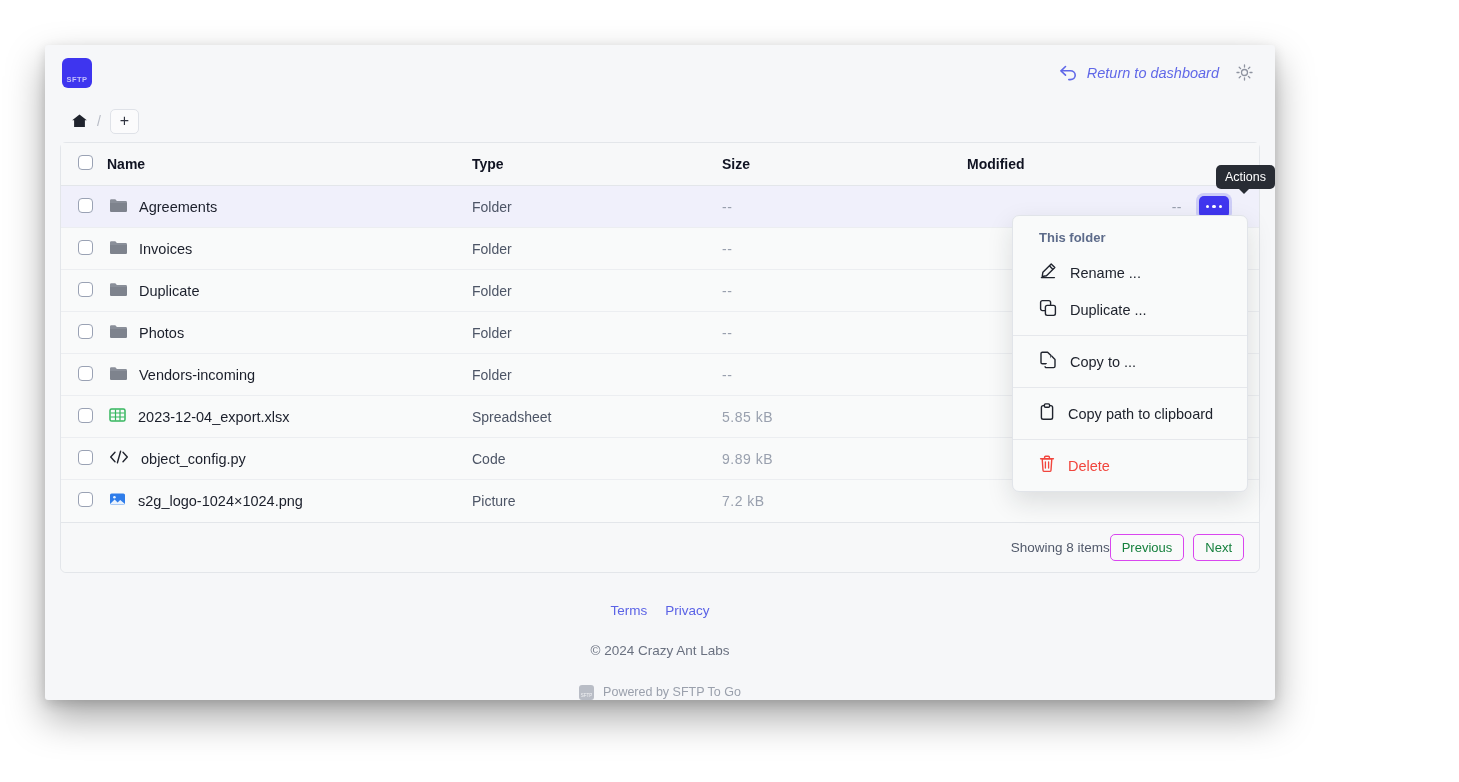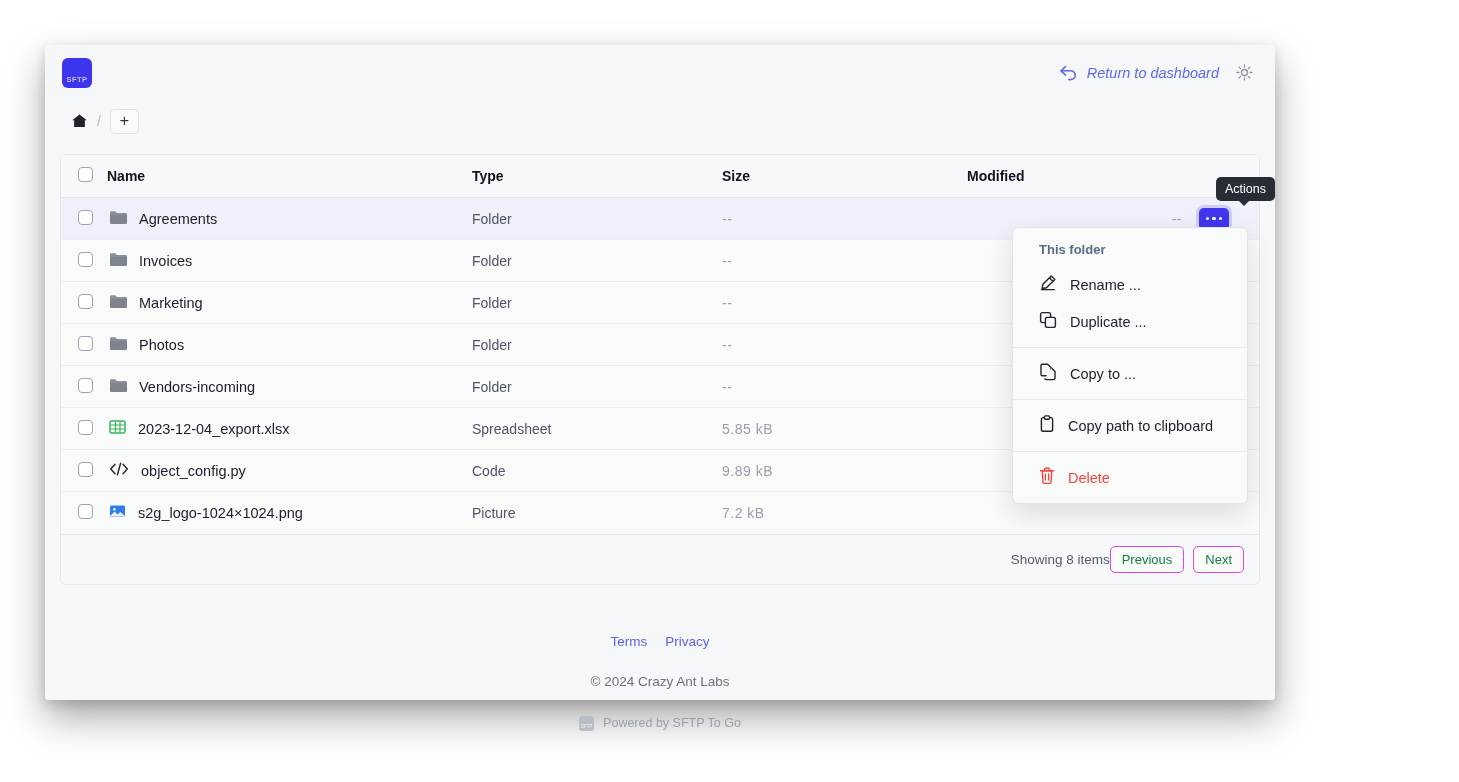--- a/index.html
+++ b/index.html
@@ -67,21 +67,21 @@
     border: 1px solid #dfe2e8;
     border-radius: 5px;
     background: #fbfbfc;
     display: flex; align-items: center; justify-content: center;
     cursor: pointer;
     color: #303440; font-size: 16px; line-height: 1;
   }
 
   
   .table-wrap {
-    margin: 12px 15px;
+    margin: 0 15px;
     border: 1px solid #e3e6ea;
     border-radius: 6px;
     background: #f9fafa;
     overflow: visible;
     position: relative;
   }
   table.file-table { width: 100%; border-collapse: collapse; }
   table.file-table th {
     text-align: left;
     font-size: 14px;
@@ -201,21 +201,21 @@
     border: 1px solid #d946ef;
     border-radius: 5px;
     padding: 5px 11px;
     cursor: default;
   }
 
   
   .page-footer { text-align: center; padding-top: 30px; }
   .footer-links { display: flex; justify-content: center; gap: 18px; }
   .footer-links a {
-    color: #5b63e6; font-size: 13.5px; text-decoration: none; cursor: pointer; margin-top: 7px;
+    color: #5b63e6; font-size: 13.5px; text-decoration: none; cursor: pointer;
   }
   .copyright { font-size: 13.5px; color: #6a7180; margin-top: 25px; }
   .powered {
     margin-top: 27px;
     display: flex; align-items: center; justify-content: center; gap: 9px;
     font-size: 12.5px; color: #9aa0ac;
   }
   .powered .mini-logo {
     width: 15px; height: 15px; border-radius: 3px; background: #b9bdc6;
     display: flex; align-items: flex-end; justify-content: center;
@@ -329,21 +329,21 @@
             <td class="col-act"></td>
           </tr>
           <tr>
             <td class="col-check"><span class="chk"></span></td>
             <td class="col-name">
               <span class="name-cell">
                 <span><svg width="18" height="15" viewBox="0 0 18 15">
                     <path d="M1 2.6a1.3 1.3 0 011.3-1.3h4l1.6 1.8h8.8A1.3 1.3 0 0118 4.4v1H1v-2.8z" fill="#8a8f99"></path>
                     <path d="M1 5.1h17v7.4A1.3 1.3 0 0116.7 14H2.3A1.3 1.3 0 011 12.5V5.1z" fill="#7e838d"></path>
                   </svg></span>
-                <span class="name-text">Marketing</span>
+                <span class="name-text">Duplicate</span>
               </span>
             </td>
             <td class="col-type">Folder</td>
             <td class="col-size"><span class="dash">--</span></td>
             <td class="col-mod"><span class="dash">--</span></td>
             <td class="col-act"></td>
           </tr>
           <tr>
             <td class="col-check"><span class="chk"></span></td>
             <td class="col-name">

